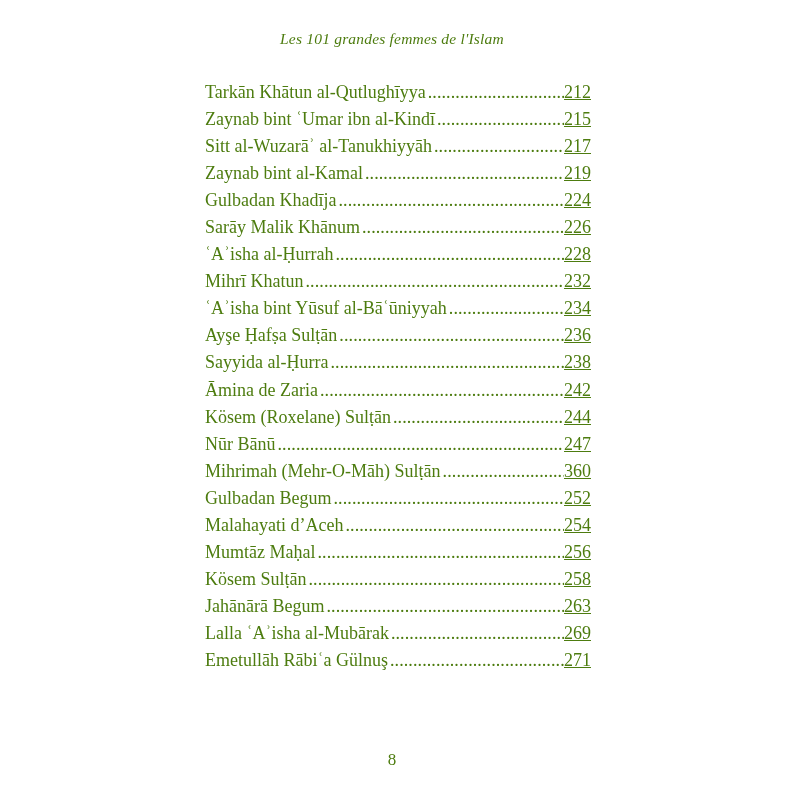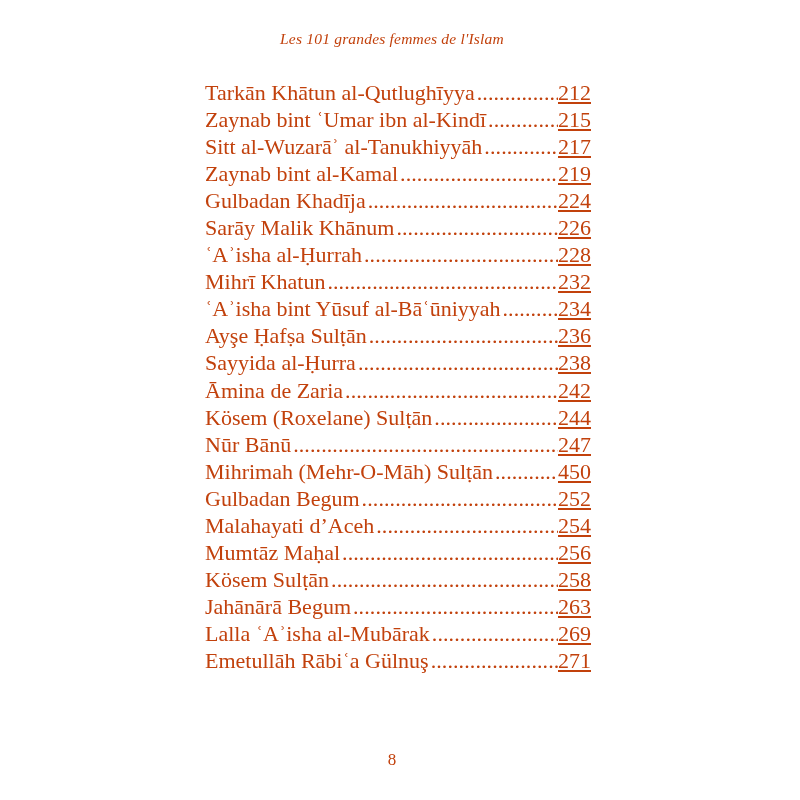--- a/index.html
+++ b/index.html
@@ -5,21 +5,21 @@
   html, body {
     margin: 0;
     padding: 0;
     background: #ffffff;
   }
   .page {
     position: relative;
     width: 784px;
     height: 800px;
     background: #ffffff;
-    color: #c2410c;
+    color: #4d7c0f;
     font-family: "Liberation Serif", "DejaVu Serif", serif;
     overflow: hidden;
   }
   .running-header {
     position: absolute;
     top: 30px;
     left: 0;
     width: 100%;
     text-align: center;
     font-style: italic;
@@ -29,21 +29,21 @@
   .toc {
     position: absolute;
     top: 79px;
     left: 205px;
     width: 386px;
   }
   .toc-row {
     display: flex;
     align-items: baseline;
     height: 27.05px;
-    font-size: 22px;
+    font-size: 18px;
     line-height: 27.05px;
     white-space: nowrap;
   }
   .toc-title {
     flex: 0 0 auto;
   }
   .dot-leader {
     flex: 1 1 auto;
     overflow: hidden;
     white-space: nowrap;
@@ -140,21 +140,21 @@
         <span class="toc-page">244</span>
       </div>
       <div class="toc-row">
         <span class="toc-title">Nūr Bānū</span>
         <span class="dot-leader"></span>
         <span class="toc-page">247</span>
       </div>
       <div class="toc-row">
         <span class="toc-title">Mihrimah (Mehr-O-Māh) Sulṭān</span>
         <span class="dot-leader"></span>
-        <span class="toc-page">450</span>
+        <span class="toc-page">360</span>
       </div>
       <div class="toc-row">
         <span class="toc-title">Gulbadan Begum</span>
         <span class="dot-leader"></span>
         <span class="toc-page">252</span>
       </div>
       <div class="toc-row">
         <span class="toc-title">Malahayati d’Aceh</span>
         <span class="dot-leader"></span>
         <span class="toc-page">254</span>

